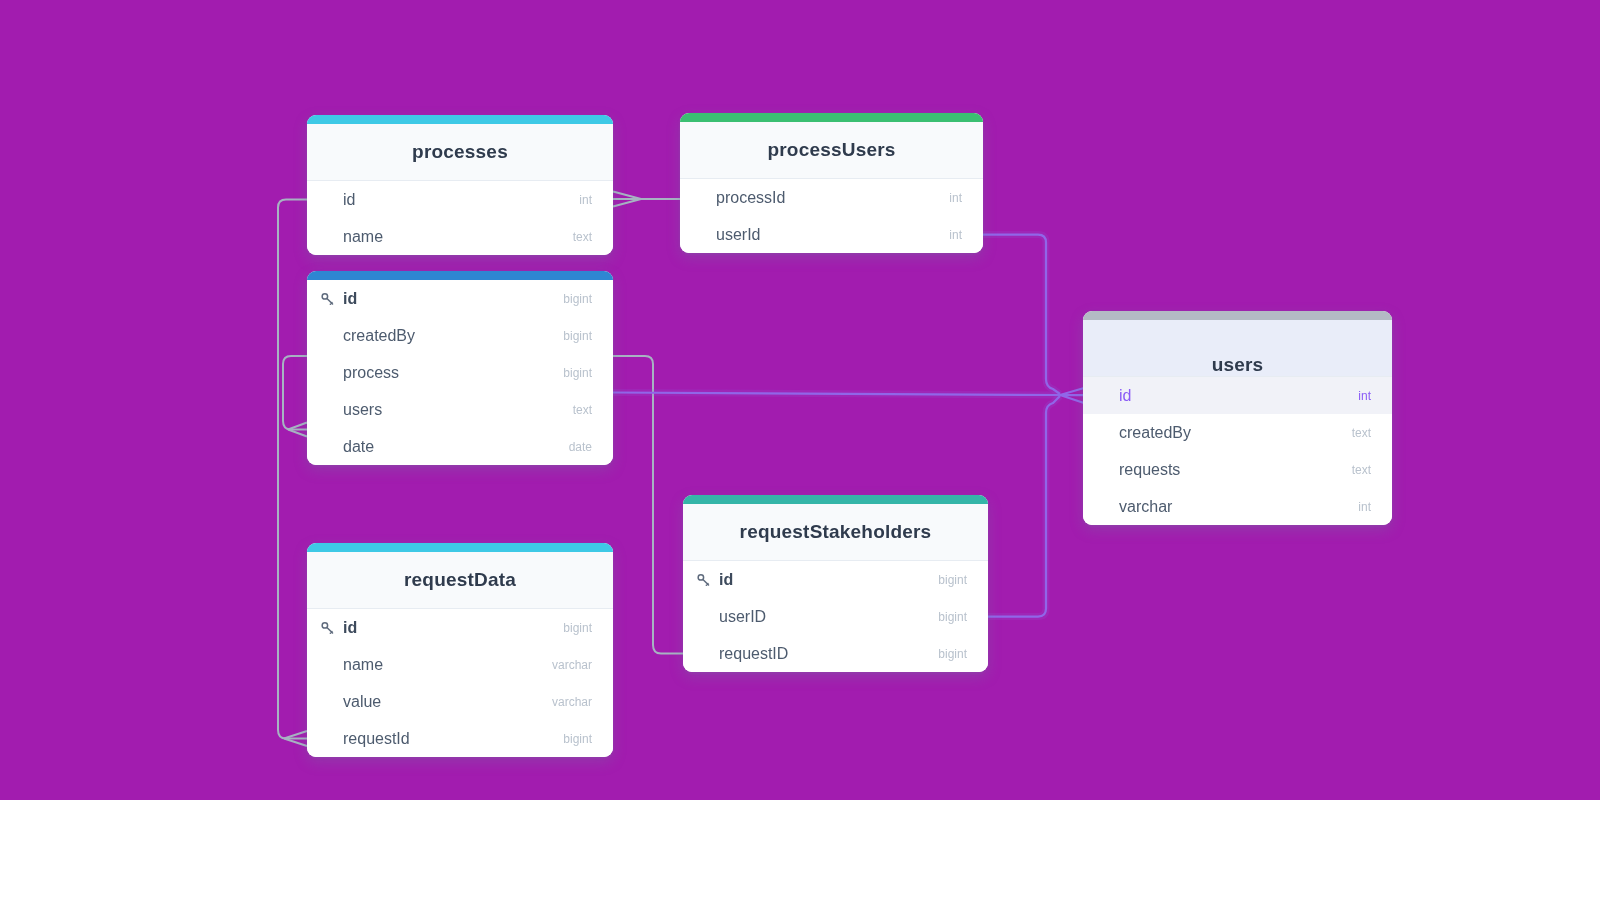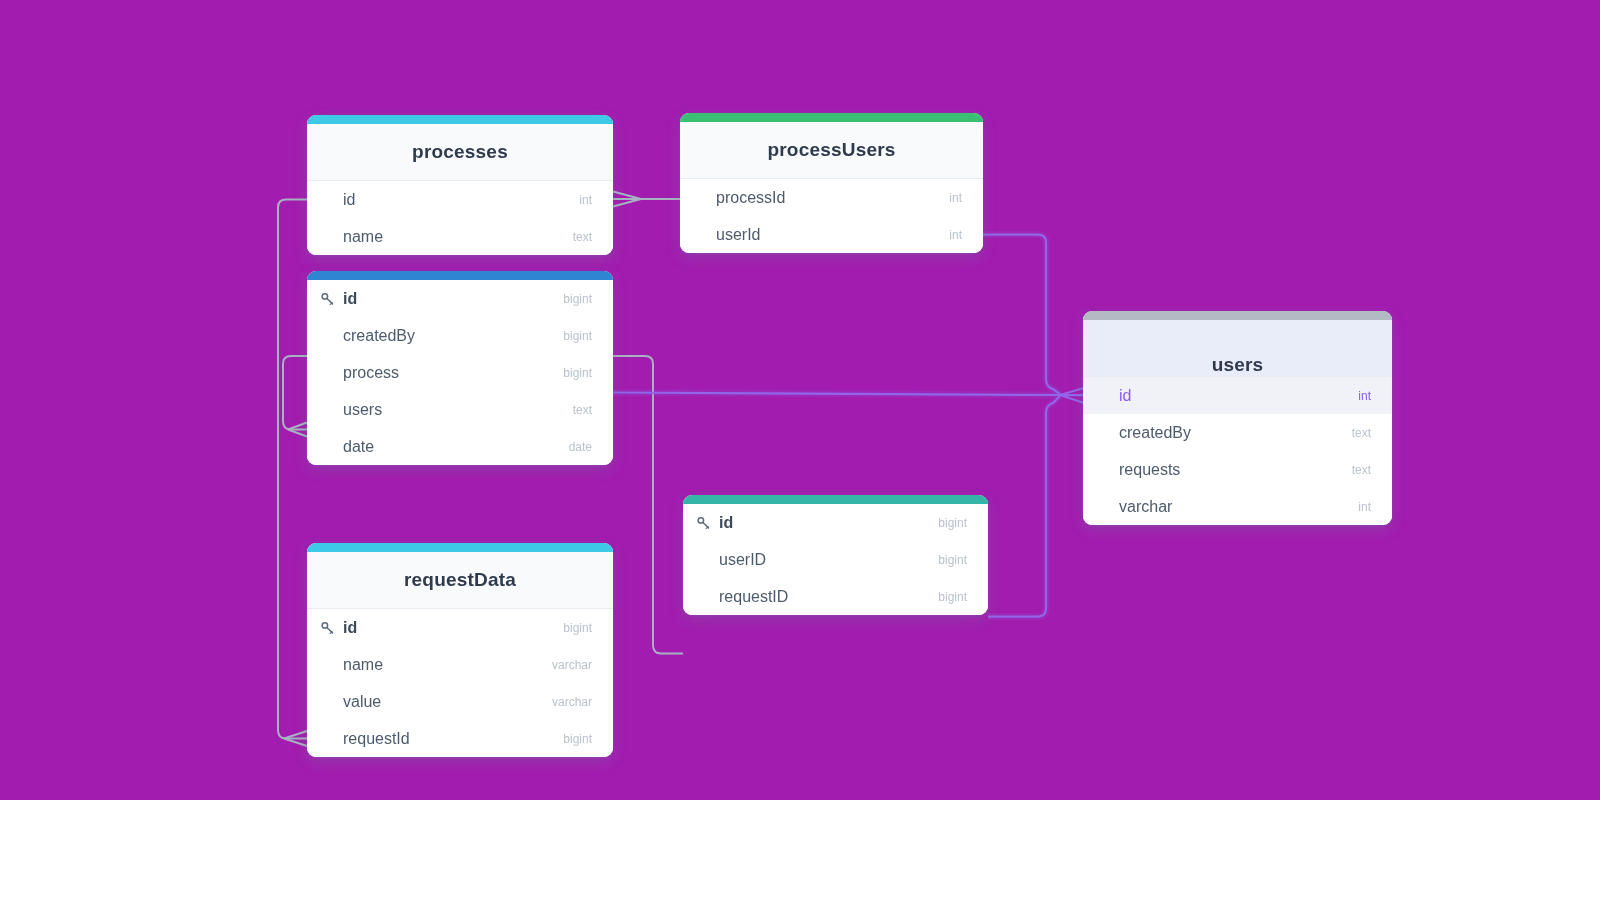--- a/index.html
+++ b/index.html
@@ -203,20 +203,23 @@
       </div>
       <div class="frow">
         <span class="fname">requestId</span>
         <span class="ftype">bigint</span>
       </div>
     </div>
   </div>
 
   <div class="table" style="left:683px; top:495px; width:305px">
     <div class="accent-bar accent-teal"></div>
+    <div class="thead">
+      <span class="ttitle">requestStakeholders</span>
+    </div>
     <div class="rows">
       <div class="frow frow--key">
         <svg class="key-ico" viewBox="0 0 16 16">
           <g fill="none" stroke="#5f6b7d" stroke-width="1.6" stroke-linecap="round" stroke-linejoin="round">
             <circle cx="5.2" cy="5.2" r="2.9"></circle>
             <path d="M7.4 7.4 L13.4 13.4 M11 13.6 L12.8 11.8"></path>
           </g>
         </svg>
         <span class="fname">id</span>
         <span class="ftype">bigint</span>

